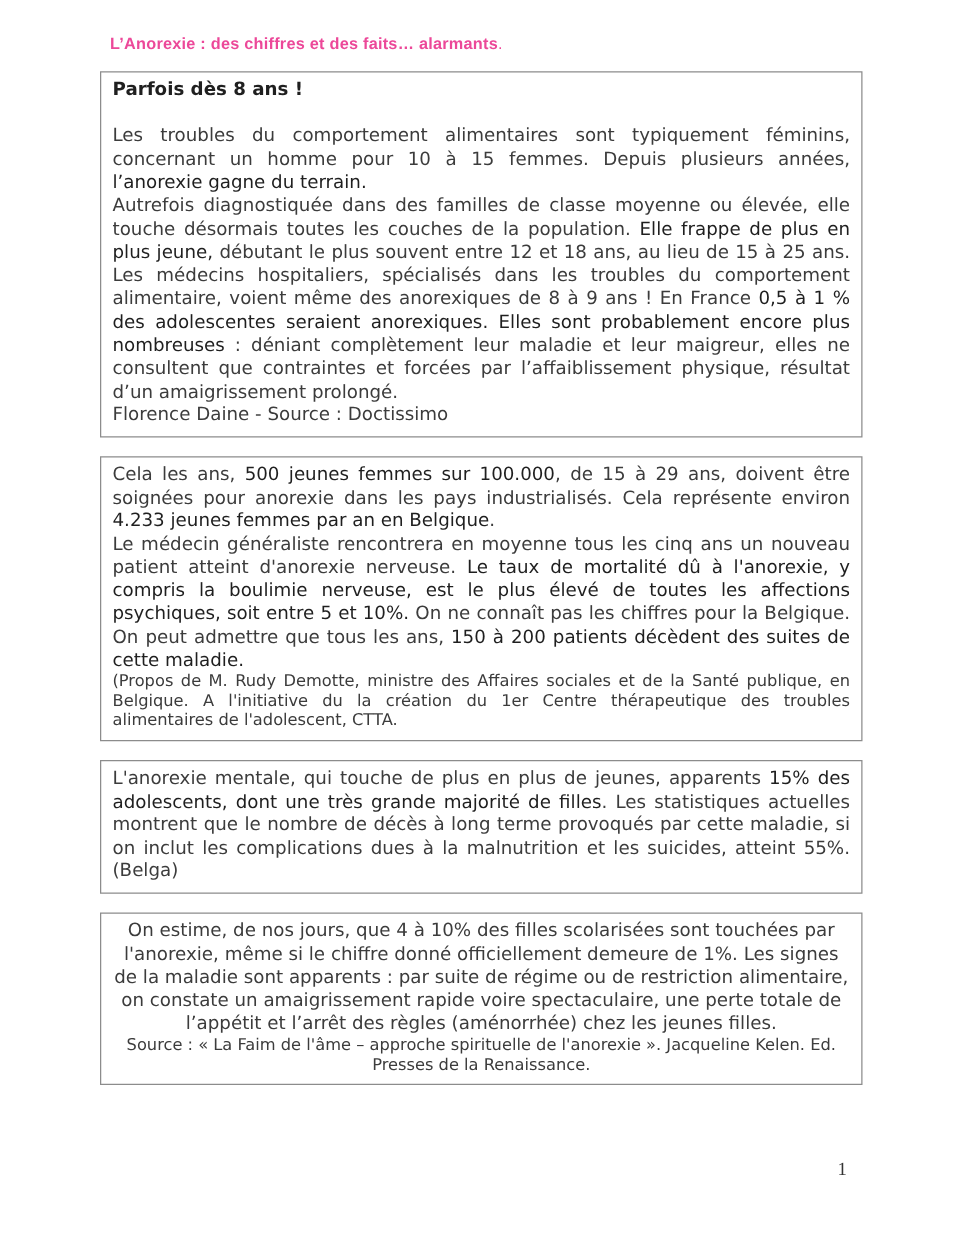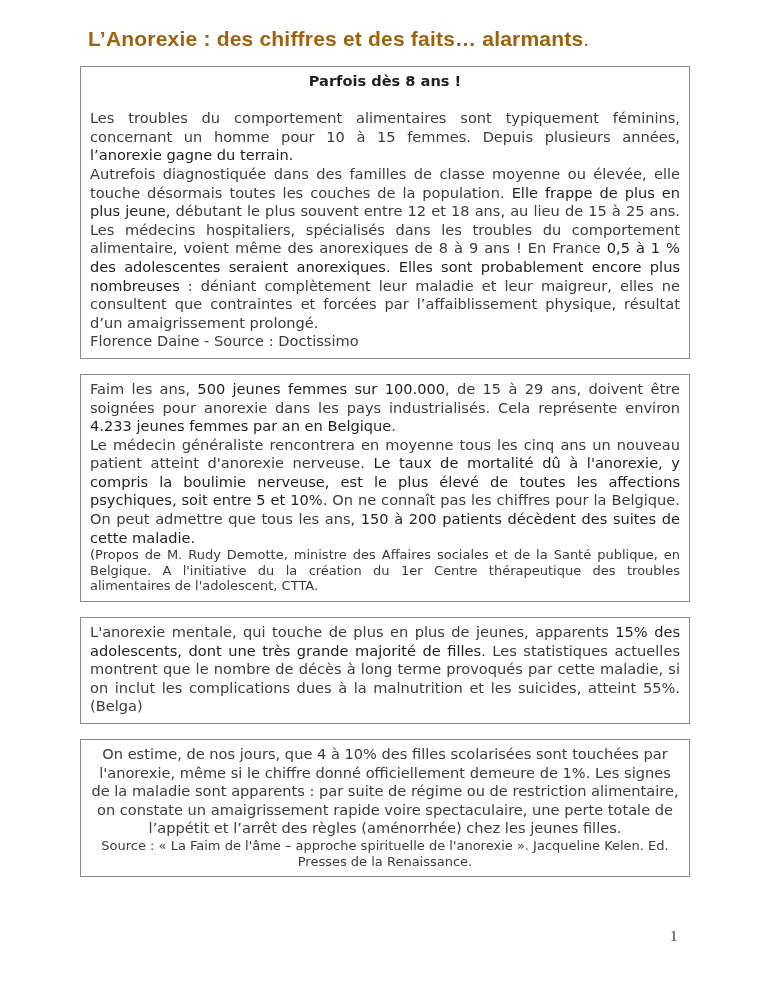--- a/index.html
+++ b/index.html
@@ -8,23 +8,23 @@
     height: 994px;
     background: #ffffff;
     position: relative;
     font-family: "DejaVu Sans", sans-serif;
     color: #3c3c3c;
     overflow: hidden;
   }
   .doc-title {
     margin: 27px 76px 15px 88px;
     font-family: "Liberation Sans", sans-serif;
-    font-size: 21px;
+    font-size: 13px;
     font-weight: bold;
-    color: #a16207;
+    color: #ec4899;
     letter-spacing: 0.2px;
   }
   .doc-title .title-period { font-weight: normal; }
   .boxes {
     margin-left: 80px;
     width: 610px;
   }
   .box {
     box-sizing: border-box;
     width: 610px;
@@ -34,21 +34,21 @@
     font-size: 14.6px;
     line-height: 18.6px;
     background: #ffffff;
   }
   .box.justify p { text-align: justify; }
   .box p { margin: 0; text-align: center; }
   .box p.heading {
     font-weight: bold;
     color: #1f1f1f;
     margin-bottom: 18.6px;
-    text-align: center;
+    text-align: left;
   }
   .box p.small {
     font-size: 13px;
     line-height: 15.6px;
   }
   .box b { font-weight: normal; color: #1f1f1f; }
   .page-number {
     position: absolute;
     left: 670px;
     top: 928px;
@@ -63,21 +63,21 @@
 <div class="doc-title"><span>L’Anorexie : des chiffres et des faits… alarmants</span><span class="title-period">.</span></div>
 
 <div class="boxes">
     <div class="box justify">
       <p class="heading">Parfois dès 8 ans !</p>
       <p><span>Les troubles du comportement alimentaires sont typiquement féminins, concernant un homme pour 10 à 15 femmes. Depuis plusieurs années, </span><b>l’anorexie gagne du terrain.</b></p>
       <p><span>Autrefois diagnostiquée dans des familles de classe moyenne ou élevée, elle touche désormais toutes les couches de la population. </span><b>Elle frappe de plus en plus jeune,</b><span> débutant le plus souvent entre 12 et 18 ans, au lieu de 15 à 25 ans. Les médecins hospitaliers, spécialisés dans les troubles du comportement alimentaire, voient même des anorexiques de 8 à 9 ans ! En France </span><b>0,5 à 1 % des adolescentes seraient anorexiques. Elles sont probablement encore plus nombreuses</b><span> : déniant complètement leur maladie et leur maigreur, elles ne consultent que contraintes et forcées par l’affaiblissement physique, résultat d’un amaigrissement prolongé.</span></p>
       <p><span>Florence Daine - Source : Doctissimo</span></p>
     </div>
     <div class="box justify">
-      <p><span>Faim les ans, </span><b>500 jeunes femmes sur 100.000</b><span>, de 15 à 29 ans, doivent être soignées pour anorexie dans les pays industrialisés. Cela représente environ </span><b>4.233 jeunes femmes par an en Belgique</b><span>.</span></p>
+      <p><span>Cela les ans, </span><b>500 jeunes femmes sur 100.000</b><span>, de 15 à 29 ans, doivent être soignées pour anorexie dans les pays industrialisés. Cela représente environ </span><b>4.233 jeunes femmes par an en Belgique</b><span>.</span></p>
       <p><span>Le médecin généraliste rencontrera en moyenne tous les cinq ans un nouveau patient atteint d'anorexie nerveuse. </span><b>Le taux de mortalité dû à l'anorexie, y compris la boulimie nerveuse, est le plus élevé de toutes les affections psychiques, soit entre 5 et 10%.</b><span> On ne connaît pas les chiffres pour la Belgique. On peut admettre que tous les ans, </span><b>150 à 200 patients décèdent des suites de cette maladie.</b></p>
       <p class="small"><span>(Propos de M. Rudy Demotte, ministre des Affaires sociales et de la Santé publique, en Belgique. A l'initiative du la création du 1er Centre thérapeutique des troubles alimentaires de l'adolescent, CTTA.</span></p>
     </div>
     <div class="box justify">
       <p><span>L'anorexie mentale, qui touche de plus en plus de jeunes, apparents </span><b>15% des adolescents, dont une très grande majorité de filles</b><span>. Les statistiques actuelles montrent que le nombre de décès à long terme provoqués par cette maladie, si on inclut les complications dues à la malnutrition et les suicides, atteint 55%. (Belga)</span></p>
     </div>
     <div class="box">
       <p><span>On estime, de nos jours, que 4 à 10% des filles scolarisées sont touchées par l'anorexie, même si le chiffre donné officiellement demeure de 1%. Les signes de la maladie sont apparents : par suite de régime ou de restriction alimentaire, on constate un amaigrissement rapide voire spectaculaire, une perte totale de l’appétit et l’arrêt des règles (aménorrhée) chez les jeunes filles.</span></p>
       <p class="small"><span>Source : « La Faim de l'âme – approche spirituelle de l'anorexie ». Jacqueline Kelen. Ed. Presses de la Renaissance.</span></p>
     </div>

